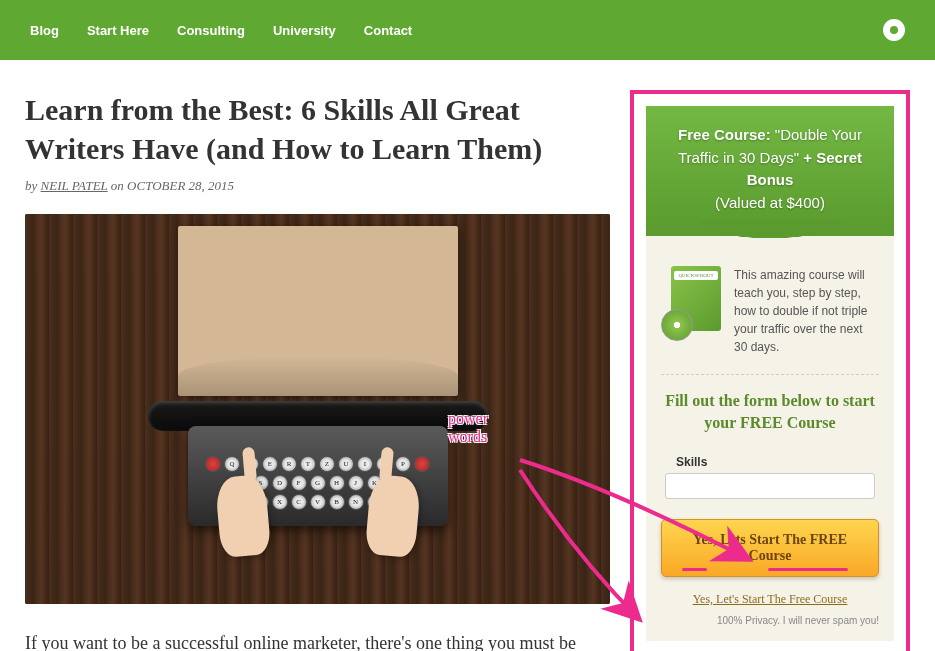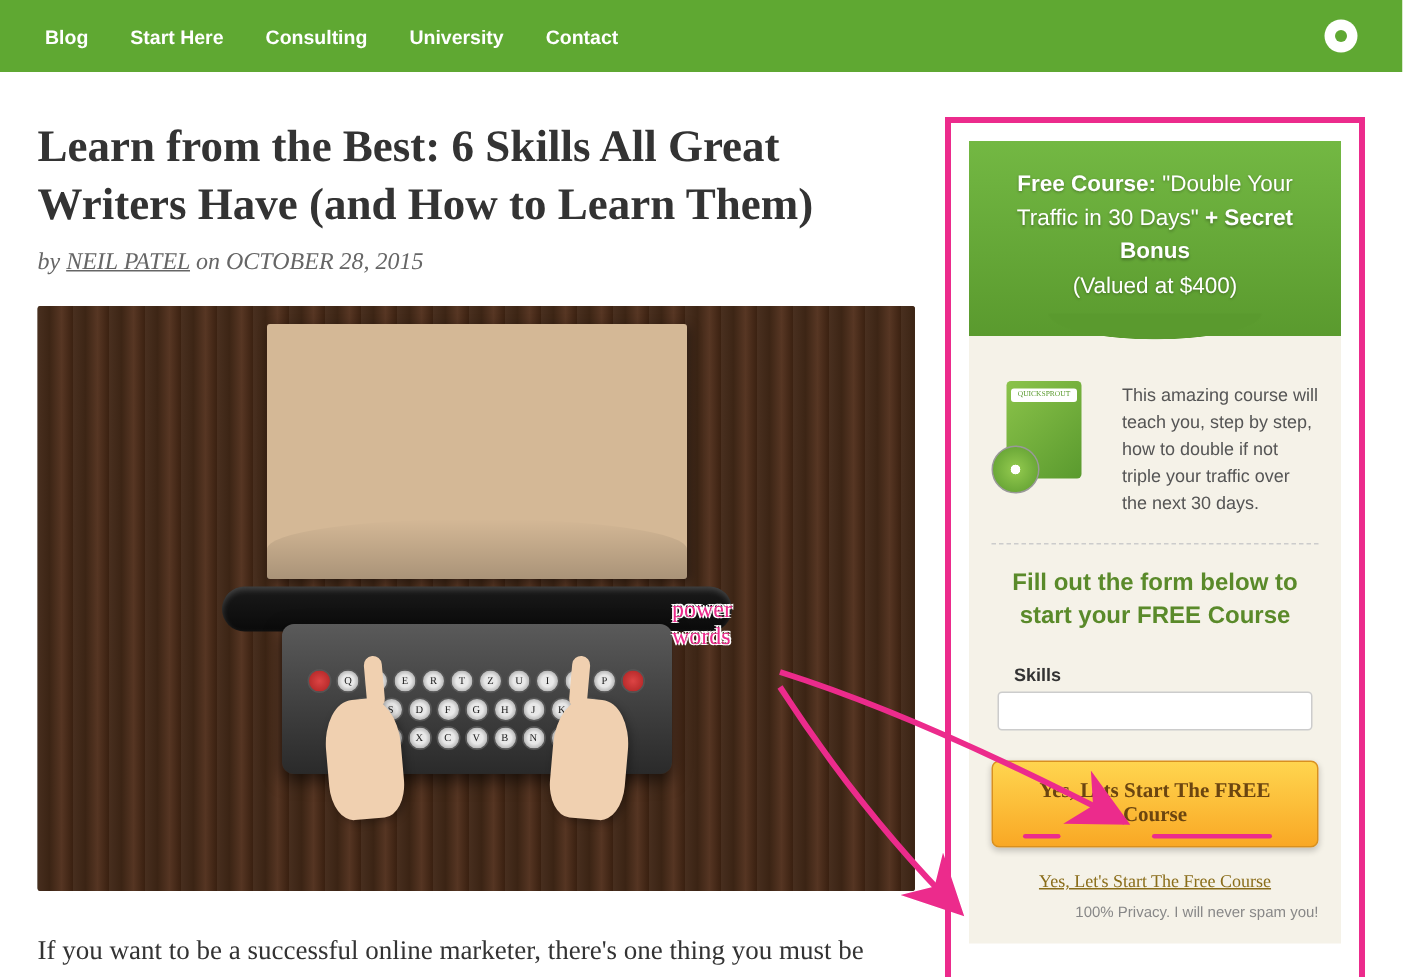--- a/index.html
+++ b/index.html
@@ -1,28 +1,28 @@
 <!DOCTYPE html>
 <html><head>
 <meta charset="utf-8">
 <style>
 * { margin: 0; padding: 0; box-sizing: border-box; }
 body { font-family: Georgia, 'Times New Roman', serif; background: #fff; width: 935px; }
 
-.header { background: #5fa832; height: 48px; display: flex; justify-content: space-between; align-items: center; padding: 0 30px; }
+.header { background: #5fa832; height: 60px; display: flex; justify-content: space-between; align-items: center; padding: 0 30px; }
 .nav { display: flex; gap: 28px; }
 .nav a { color: #fff; text-decoration: none; font-family: Arial, sans-serif; font-size: 13px; font-weight: bold; }
 .logo { display: flex; align-items: center; gap: 8px; color: #fff; font-family: Arial, sans-serif; font-size: 18px; letter-spacing: 1px; font-weight: 300; }
 .logo-icon { width: 22px; height: 22px; background: #fff; border-radius: 50%; display: flex; align-items: center; justify-content: center; position: relative; }
 .logo-icon::after { content: ''; width: 8px; height: 8px; background: #5fa832; border-radius: 50%; }
 
 .content { display: flex; padding: 30px 25px; gap: 20px; }
 .main { flex: 1; }
 .article-title { font-family: Georgia, serif; font-size: 30px; font-weight: bold; color: #333; line-height: 1.3; margin-bottom: 10px; }
-.byline { font-family: Georgia, serif; font-size: 16px; font-style: italic; color: #666; margin-bottom: 20px; }
+.byline { font-family: Georgia, serif; font-size: 13px; font-style: italic; color: #666; margin-bottom: 20px; }
 .byline .author { text-decoration: underline; }
 
 .hero-image { width: 100%; height: 390px; background: linear-gradient(180deg, #3d2817 0%, #2a1a0d 100%); border-radius: 2px; margin-bottom: 25px; position: relative; overflow: hidden; }
 .wood-grain { position: absolute; inset: 0; background: repeating-linear-gradient(90deg, #4a3020 0px, #3d2515 8px, #5a3825 16px, #3a2010 24px); opacity: 0.9; }
 .typewriter { position: absolute; left: 50%; top: 48%; transform: translateX(-50%); width: 340px; }
 .paper { position: absolute; left: 50%; top: 3%; transform: translateX(-50%); width: 280px; height: 170px; background: #d4b896; border-radius: 2px; box-shadow: 2px 2px 8px rgba(0,0,0,0.4); }
 .paper::after { content: ''; position: absolute; bottom: 0; left: 0; right: 0; height: 40px; background: linear-gradient(180deg, transparent, rgba(0,0,0,0.2)); border-radius: 50% 50% 0 0; }
 .platen { width: 340px; height: 30px; background: linear-gradient(180deg, #1a1a1a, #0a0a0a); border-radius: 15px; margin: 0 auto; box-shadow: inset 0 2px 4px rgba(255,255,255,0.2); }
 .tw-body { width: 260px; height: 100px; background: linear-gradient(180deg, #5a5a5a, #2a2a2a); border-radius: 8px; margin: -5px auto 0; position: relative; box-shadow: 0 4px 12px rgba(0,0,0,0.6); }
 .keys { position: absolute; bottom: 10px; left: 15px; right: 15px; height: 60px; }
@@ -36,29 +36,29 @@
 .hand.left .finger { left: 30px; }
 .hand.right .finger { right: 30px; }
 
 .body-text { font-family: Georgia, serif; font-size: 18px; color: #333; line-height: 1.6; }
 
 .sidebar { width: 280px; border: 4px solid #ec2b8c; padding: 12px; }
 .promo-header { background: linear-gradient(180deg, #73b843 0%, #5a9a2e 100%); padding: 18px 15px 22px; text-align: center; color: #fff; font-family: Arial, sans-serif; font-size: 15px; line-height: 1.5; text-shadow: 0 1px 2px rgba(0,0,0,0.3); position: relative; }
 .promo-header b { font-weight: bold; }
 .promo-header::after { content: ''; position: absolute; bottom: -15px; left: 0; right: 0; height: 30px; background: radial-gradient(ellipse at center top, #5a9a2e 40%, transparent 41%); }
 .promo-body { background: #f5f2e8; padding: 30px 15px 15px; }
-.promo-product { display: flex; gap: 22px; align-items: flex-start; margin-bottom: 18px; }
+.promo-product { display: flex; gap: 8px; align-items: flex-start; margin-bottom: 18px; }
 .product-img { width: 65px; height: 75px; position: relative; flex-shrink: 0; }
 .box { width: 50px; height: 65px; background: linear-gradient(135deg, #8bc34a, #5a9a2e); border-radius: 3px; position: absolute; top: 0; left: 10px; }
 .box::before { content: 'QUICKSPROUT'; position: absolute; top: 5px; left: 3px; right: 3px; font-size: 5px; color: #fff; text-align: center; background: #fff; color: #5a9a2e; padding: 2px 0; border-radius: 2px; }
 .disc { width: 32px; height: 32px; background: radial-gradient(circle, #fff 15%, #8bc34a 16%, #5a9a2e); border-radius: 50%; position: absolute; bottom: 0; left: 0; border: 1px solid #999; }
 .promo-desc { font-family: Arial, sans-serif; font-size: 12px; color: #555; line-height: 1.5; }
 .divider { border: 0; border-top: 1px dashed #ccc; margin: 15px 0; position: relative; }
 .divider::after { content: '∿'; position: absolute; right: 10px; top: -10px; color: #ccc; font-size: 14px; }
-.form-title { font-family: Liberation Sans, sans-serif; font-size: 16px; font-weight: bold; color: #5a8a2a; text-align: center; margin-bottom: 20px; line-height: 1.4; }
+.form-title { font-family: Liberation Serif, serif; font-size: 16px; font-weight: bold; color: #5a8a2a; text-align: center; margin-bottom: 20px; line-height: 1.4; }
 .form-label { font-family: Arial, sans-serif; font-size: 12px; font-weight: bold; color: #333; display: block; margin-left: 15px; margin-bottom: 4px; }
 .form-input { width: 210px; height: 26px; border: 1px solid #ccc; border-radius: 3px; margin: 0 auto 20px; display: block; padding: 0 6px; }
 .cta-button { display: block; width: 100%; padding: 12px; background: linear-gradient(180deg, #ffd54f 0%, #f9a825 100%); border: 1px solid #d89020; border-radius: 5px; font-family: Georgia, serif; font-size: 14px; font-weight: bold; color: #6b4510; cursor: pointer; box-shadow: 0 2px 4px rgba(0,0,0,0.2); margin-bottom: 15px; position: relative; }
 .underline1 { position: absolute; left: 20px; bottom: 5px; width: 25px; height: 3px; background: #ec2b8c; border-radius: 2px; }
 .underline2 { position: absolute; right: 30px; bottom: 5px; width: 80px; height: 3px; background: #ec2b8c; border-radius: 2px; }
 .alt-link { display: block; text-align: center; font-family: Liberation Serif, serif; font-size: 12px; color: #8a6d1a; text-decoration: underline; margin-bottom: 8px; }
 .privacy { text-align: right; font-family: Arial, sans-serif; font-size: 10px; color: #888; }
 
 .annotation { position: absolute; font-family: 'Comic Sans MS', cursive; font-size: 16px; font-weight: normal; color: #ec2b8c; text-shadow: 1px 1px 0 #fff, -1px -1px 0 #fff, 1px -1px 0 #fff, -1px 1px 0 #fff; pointer-events: none; z-index: 10; }
 .arrow-svg { position: absolute; pointer-events: none; z-index: 9; }

